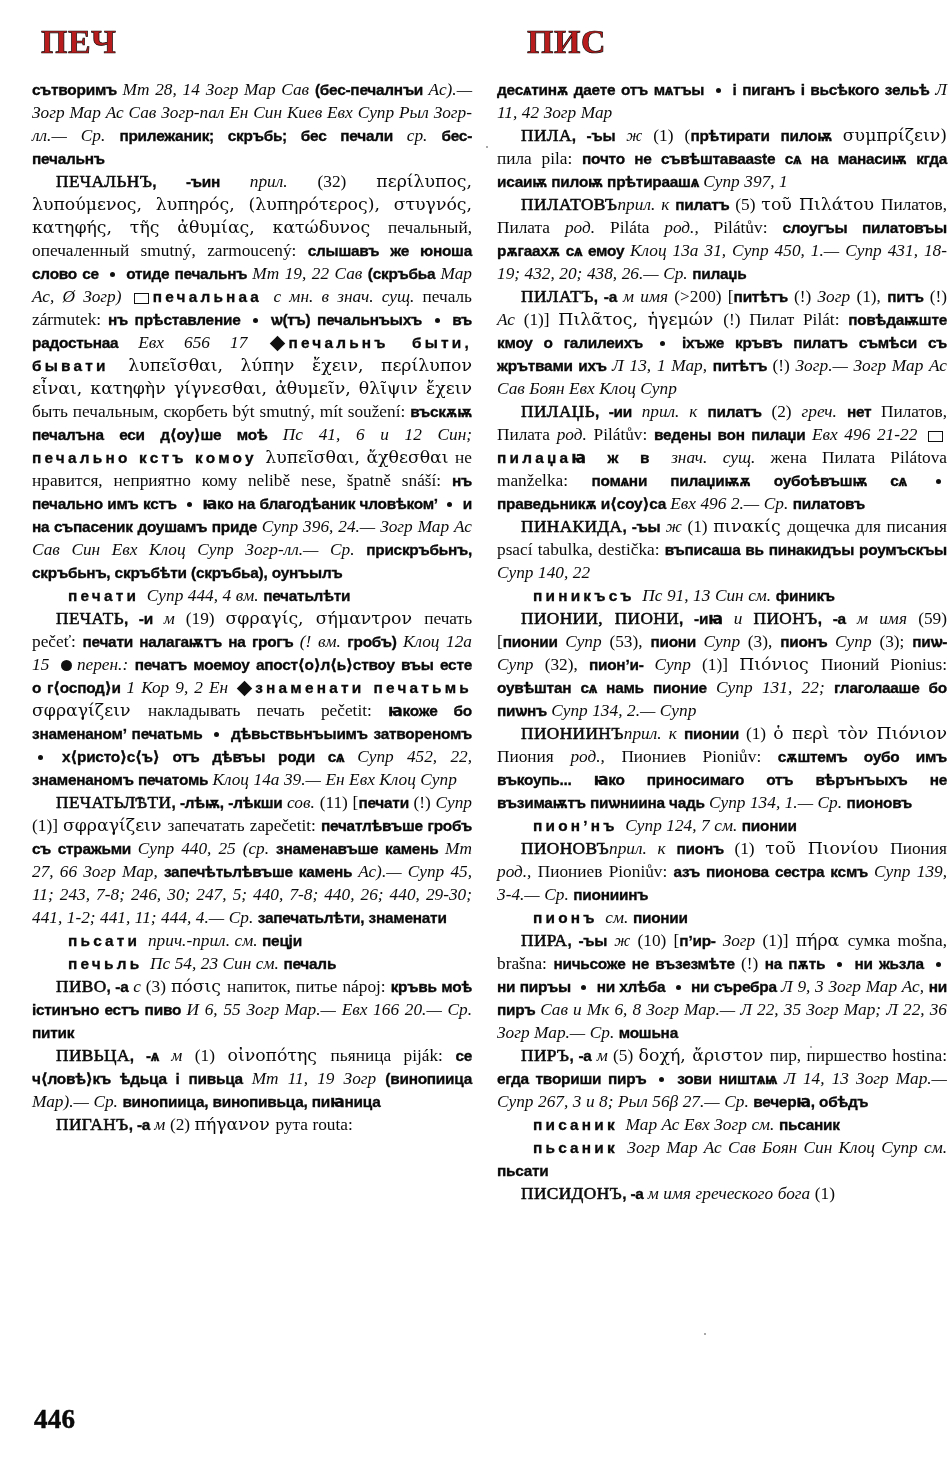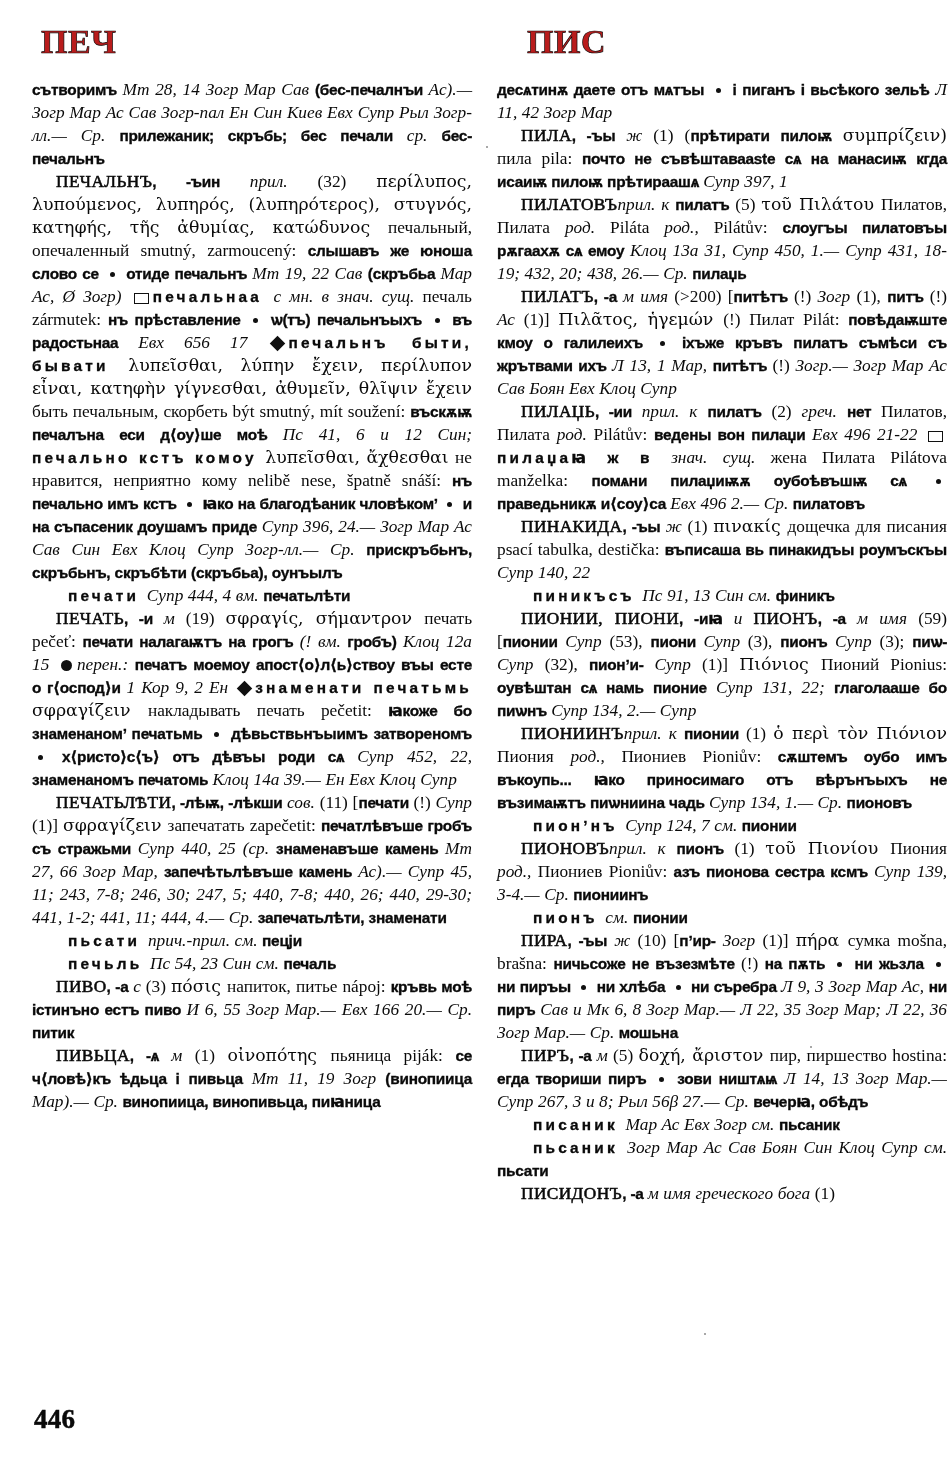--- a/index.html
+++ b/index.html
@@ -174,20 +174,21 @@
     <div class="col left" id="col-left">
         <p class="cont"><span class="ocs">сътворимъ </span><span class="it">Мт 28, 14 Зогр Мар Сав </span><span class="ocs">(бес-печалнъи </span><span class="it">Ас).— Зогр Мар Ас Сав Зогр-пал Ен Син Киев Евх Супр Рыл Зогр-лл.— Ср. </span><span class="ocs">прилежаник; скръбь; бес печали </span><span class="it">ср. </span><span class="ocs">бес-печальнъ</span></p>
         <p class="entry"><span class="hw">ПЕЧАЛЬНЪ</span><span class="ocs">, -ъин </span><span class="it">прил. </span><span class="ro">(32) </span><span class="gr">περίλυπος, λυπούμενος, λυπηρός, (λυπηρότερος), στυγνός, κατηφής, τῆς ἀθυμίας, κατώδυνος </span><span class="ro">печальный, опечаленный smutný, zarmoucený: </span><span class="ocs">слышавъ же юноша слово се </span><span class="bul"></span><span class="ocs"> отиде печальнъ </span><span class="it">Мт 19, 22 Сав </span><span class="ocs">(скръбьа </span><span class="it">Мар Ас, Ø Зогр) </span><span class="sq"></span><span class="sp">печальнаа </span><span class="it">с мн. в знач. сущ. </span><span class="ro">печаль zármutek: </span><span class="ocs">нъ прѣставление </span><span class="bul"></span><span class="ocs"> ѡ(тъ) печальнъыхъ </span><span class="bul"></span><span class="ocs"> въ радостьнаа </span><span class="it">Евх 656 17 </span><span class="di"></span><span class="sp">печальнъ быти, бывати </span><span class="gr">λυπεῖσθαι, λύπην ἔχειν, περίλυπον εἶναι, κατηφὴν γίγνεσθαι, ἀθυμεῖν, θλῖψιν ἔχειν </span><span class="ro">быть печальным, скорбеть být smutný, mít soužení: </span><span class="ocs">въскѫѭ печалъна еси д⟨оу⟩ше моѣ </span><span class="it">Пс 41, 6 и 12 Син; </span><span class="sp">печально кстъ комоу </span><span class="gr">λυπεῖσθαι, ἄχθεσθαι </span><span class="ro">не нравится, неприятно кому nelibě nese, špatně snáší: </span><span class="ocs">нъ печально имъ кстъ </span><span class="bul"></span><span class="ocs"> ꙗко на благодѣаник чловѣком’ </span><span class="bul"></span><span class="ocs"> и на съпасеник доушамъ приде </span><span class="it">Супр 396, 24.— Зогр Мар Ас Сав Син Евх Клоц Супр Зогр-лл.— Ср. </span><span class="ocs">прискръбьнъ, скръбьнъ, скръбѣти (скръбьа), оунъылъ</span></p>
         <p class="ref"><span class="sp">печати </span><span class="it">Супр 444, 4 вм. </span><span class="ocs">печатьлѣти</span></p>
         <p class="entry"><span class="hw">ПЕЧАТЬ</span><span class="ocs">, -и </span><span class="it">м </span><span class="ro">(19) </span><span class="gr">σφραγίς, σήμαντρον </span><span class="ro">печать pečeť: </span><span class="ocs">печати налагаѭтъ на грогъ </span><span class="it">(! вм. </span><span class="ocs">гробъ) </span><span class="it">Клоц 12а 15 </span><span class="ci"></span><span class="it">перен.: </span><span class="ocs">печатъ моемоу апост⟨о⟩л⟨ь⟩ствоу въы есте о г⟨оспод⟩и </span><span class="it">1 Кор 9, 2 Ен </span><span class="di"></span><span class="sp">знаменати печатьмь </span><span class="gr">σφραγίζειν </span><span class="ro">накладывать печать pečetit: </span><span class="ocs">ꙗкоже бо знаменаном’ печатьмь </span><span class="bul"></span><span class="ocs"> дѣвьствьнъыимъ затвореномъ </span><span class="bul"></span><span class="ocs"> х⟨ристо⟩с⟨ъ⟩ отъ дѣвъы роди сѧ </span><span class="it">Супр 452, 22, </span><span class="ocs">знаменаномъ печатомь </span><span class="it">Клоц 14а 39.— Ен Евх Клоц Супр</span></p>
         <p class="entry"><span class="hw">ПЕЧАТЬЛѢТИ</span><span class="ocs">, -лѣѭ, -лѣкши </span><span class="it">сов. </span><span class="ro">(11) [</span><span class="ocs">печати </span><span class="ro">(!) </span><span class="it">Супр </span><span class="ro">(1)] </span><span class="gr">σφραγίζειν </span><span class="ro">запечатать zapečetit: </span><span class="ocs">печатлѣвъше гробъ съ стражьми </span><span class="it">Супр 440, 25 (ср. </span><span class="ocs">знаменавъше камень </span><span class="it">Мт 27, 66 Зогр Мар, </span><span class="ocs">запечѣтьлѣвъше камень </span><span class="it">Ас).— Супр 45, 11; 243, 7-8; 246, 30; 247, 5; 440, 7-8; 440, 26; 440, 29-30; 441, 1-2; 441, 11; 444, 4.— Ср. </span><span class="ocs">запечатьлѣти, знаменати</span></p>
         <p class="ref"><span class="sp">пьсати </span><span class="it">прич.-прил. см. </span><span class="ocs">пецји</span></p>
         <p class="ref"><span class="sp">печьль </span><span class="it">Пс 54, 23 Син см. </span><span class="ocs">печаль</span></p>
         <p class="entry"><span class="hw">ПИВО</span><span class="ocs">, -а </span><span class="it">с </span><span class="ro">(3) </span><span class="gr">πόσις </span><span class="ro">напиток, питье nápoj: </span><span class="ocs">кръвь моѣ істинъно естъ пиво </span><span class="it">И 6, 55 Зогр Мар.— Евх 166 20.— Ср. </span><span class="ocs">питик</span></p>
         <p class="entry"><span class="hw">ПИВЬЦА</span><span class="ocs">, -ѧ </span><span class="it">м </span><span class="ro">(1) </span><span class="gr">οἰνοπότης </span><span class="ro">пьяница piják: </span><span class="ocs">се ч⟨ловѣ⟩къ ѣдьца і пивьца </span><span class="it">Мт 11, 19 Зогр </span><span class="ocs">(винопиица </span><span class="it">Мар).— Ср. </span><span class="ocs">винопиица, винопивьца, пиꙗница</span></p>
+        <p class="entry"><span class="hw">ПИГАНЪ</span><span class="ocs">, -а </span><span class="it">м </span><span class="ro">(2) </span><span class="gr">πήγανον </span><span class="ro">рута routa:</span></p>
       </div>
     <div class="col right" id="col-right">
         <p class="cont"><span class="ocs">десѧтинѫ даете отъ мѧтъы </span><span class="bul"></span><span class="ocs"> і пиганъ і вьсѣкого зельѣ </span><span class="it">Л 11, 42 Зогр Мар</span></p>
         <p class="entry"><span class="hw">ПИЛА</span><span class="ocs">, -ъы </span><span class="it">ж </span><span class="ro">(1) (</span><span class="ocs">прѣтирати пилоѭ </span><span class="gr">συμπρίζειν) </span><span class="ro">пила pila: </span><span class="ocs">почто не съвѣштавааste сѧ на манасиѭ кгда исаиѭ пилоѭ прѣтираашѧ </span><span class="it">Супр 397, 1</span></p>
         <p class="entry"><span class="hw">ПИЛАТОВЪ</span><span class="it">прил. к </span><span class="ocs">пилатъ </span><span class="ro">(5) </span><span class="gr">τοῦ Πιλάτου </span><span class="ro">Пилатов, Пилата </span><span class="it">род. </span><span class="ro">Piláta </span><span class="it">род., </span><span class="ro">Pilátův: </span><span class="ocs">слоугъы пилатовъы рѫгаахѫ сѧ емоу </span><span class="it">Клоц 13а 31, Супр 450, 1.— Супр 431, 18-19; 432, 20; 438, 26.— Ср. </span><span class="ocs">пилаџь</span></p>
         <p class="entry"><span class="hw">ПИЛАТЪ</span><span class="ocs">, -а </span><span class="it">м имя </span><span class="ro">(&gt;200) [</span><span class="ocs">питѣтъ </span><span class="ro">(!) </span><span class="it">Зогр </span><span class="ro">(1), </span><span class="ocs">питъ </span><span class="ro">(!) </span><span class="it">Ас </span><span class="ro">(1)] </span><span class="gr">Πιλᾶτος, ἡγεμών </span><span class="ro">(!) Пилат Pilát: </span><span class="ocs">повѣдаѭште кмоу о галилеихъ </span><span class="bul"></span><span class="ocs"> іхъже кръвъ пилатъ съмѣси съ жрътвами ихъ </span><span class="it">Л 13, 1 Мар, </span><span class="ocs">питѣтъ </span><span class="ro">(!) </span><span class="it">Зогр.— Зогр Мар Ас Сав Боян Евх Клоц Супр</span></p>
         <p class="entry"><span class="hw">ПИЛАЏЬ</span><span class="ocs">, -ии </span><span class="it">прил. к </span><span class="ocs">пилатъ </span><span class="ro">(2) </span><span class="it">греч. </span><span class="ocs">нет </span><span class="ro">Пилатов, Пилата </span><span class="it">род. </span><span class="ro">Pilátův: </span><span class="ocs">ведены вон пилаџи </span><span class="it">Евх 496 21-22 </span><span class="sq"></span><span class="sp">пилаџаꙗ ж в </span><span class="it">знач. сущ. </span><span class="ro">жена Пилата Pilátova manželka: </span><span class="ocs">помѧни пилаџиѭѫ оубоѣвъшѭ сѧ </span><span class="bul"></span><span class="ocs"> праведьникѫ и⟨соу⟩са </span><span class="it">Евх 496 2.— Ср. </span><span class="ocs">пилатовъ</span></p>
         <p class="entry"><span class="hw">ПИНАКИДА</span><span class="ocs">, -ъы </span><span class="it">ж </span><span class="ro">(1) </span><span class="gr">πινακίς </span><span class="ro">дощечка для писания psací tabulka, destička: </span><span class="ocs">въписаша вь пинакидъы роумъскъы </span><span class="it">Супр 140, 22</span></p>
         <p class="ref"><span class="sp">пиникъсъ </span><span class="it">Пс 91, 13 Син см. </span><span class="ocs">финикъ</span></p>
         <p class="entry"><span class="hw">ПИОНИИ, ПИОНИ</span><span class="ocs">, -иꙗ </span><span class="it">и </span><span class="hw">ПИОНЪ</span><span class="ocs">, -а </span><span class="it">м имя </span><span class="ro">(59) [</span><span class="ocs">пионии </span><span class="it">Супр </span><span class="ro">(53), </span><span class="ocs">пиони </span><span class="it">Супр </span><span class="ro">(3), </span><span class="ocs">пионъ </span><span class="it">Супр </span><span class="ro">(3); </span><span class="ocs">пиѡ- </span><span class="it">Супр </span><span class="ro">(32), </span><span class="ocs">пион’и- </span><span class="it">Супр </span><span class="ro">(1)] </span><span class="gr">Πιόνιος </span><span class="ro">Пионий Pionius: </span><span class="ocs">оувѣштан сѧ намь пионие </span><span class="it">Супр 131, 22; </span><span class="ocs">глаголааше бо пиѡнъ </span><span class="it">Супр 134, 2.— Супр</span></p>

